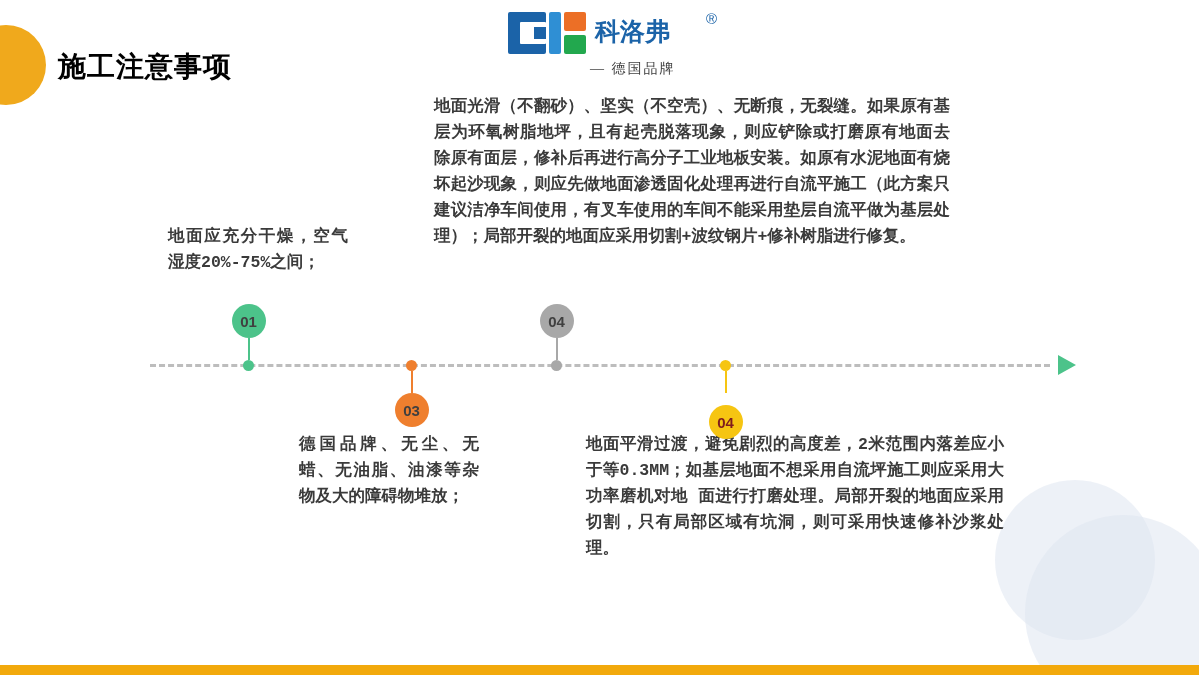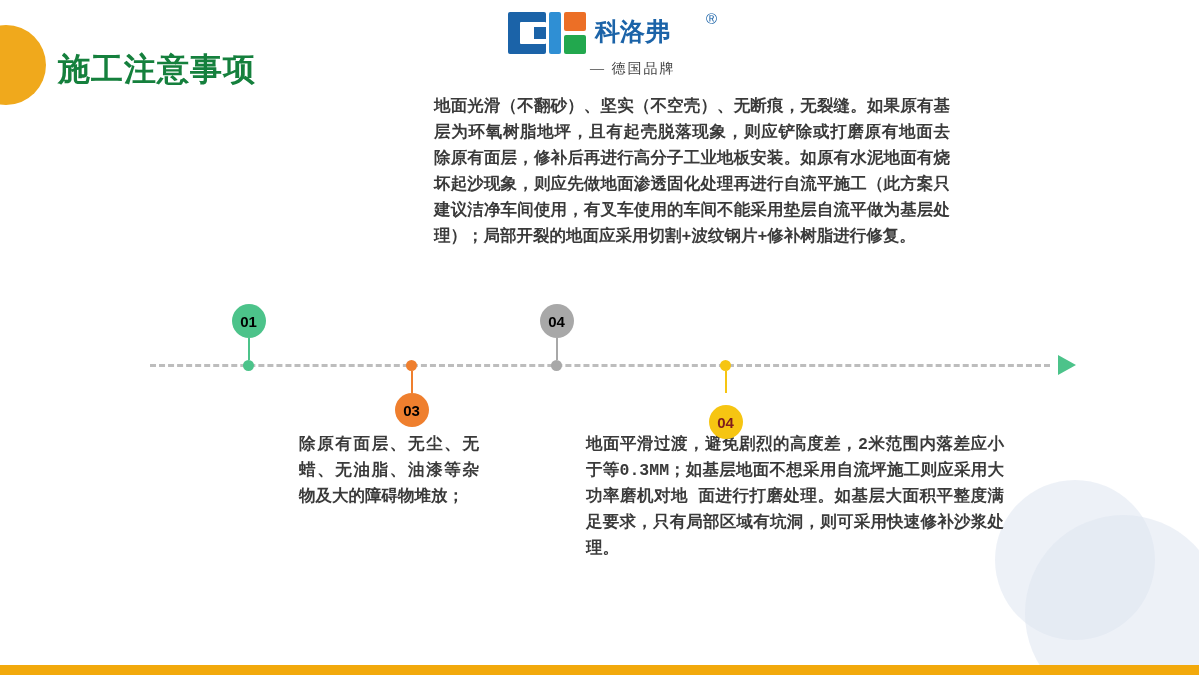--- a/index.html
+++ b/index.html
@@ -50,23 +50,23 @@
     width: 80px;
     height: 80px;
     border-radius: 50%;
     background: #f0a91c;
   }
   .page-title {
     position: absolute;
     left: 58px;
     top: 48px;
     font-family: "Liberation Sans", "DejaVu Sans", sans-serif;
-    font-size: 32px;
+    font-size: 28px;
     font-weight: bold;
-    color: #15803d;
+    color: #000000;
     letter-spacing: 1px;
     white-space: nowrap;
   }
 
   
   .logo {
     position: absolute;
     left: 508px;
     top: 8px;
     width: 220px;
@@ -234,21 +234,21 @@
   }
   .node-badge {
     position: absolute;
     width: 34px;
     height: 34px;
     border-radius: 50%;
     left: -11.5px;
     font-family: "Liberation Sans", "DejaVu Sans", sans-serif;
     font-size: 15px;
     font-weight: bold;
-    color: #000000;
+    color: #404040;
     display: flex;
     align-items: center;
     justify-content: center;
     letter-spacing: 0px;
   }
 
   
   .node-01 { left: 243px; top: 360px; }
   .node-01 .node-dot   { background: #4cc38a; }
   .node-01 .node-stem  { background: #4cc38a; height: 22px; top: -22px; }
@@ -303,22 +303,23 @@
         <div class="mark-sq-top"></div>
         <div class="mark-sq-bot"></div>
       </div>
       <div class="logo-name">科洛弗</div>
     </div>
     <div class="logo-reg">®</div>
     <div class="logo-sub">— 德国品牌</div>
   </div>
 
   <div class="body-text text-03">地面光滑（不翻砂）、坚实（不空壳）、无断痕，无裂缝。如果原有基层为环氧树脂地坪，且有起壳脱落现象，则应铲除或打磨原有地面去  除原有面层，修补后再进行高分子工业地板安装。如原有水泥地面有烧坏起沙现象，则应先做地面渗透固化处理再进行自流平施工（此方案只建议洁净车间使用，有叉车使用的车间不能采用垫层自流平做为基层处理）；局部开裂的地面应采用切割+波纹钢片+修补树脂进行修复。</div>
-  <div class="body-text text-02">除原有面层、无尘、无蜡、无油脂、油漆等杂物及大的障碍物堆放；</div>
-  <div class="body-text text-04">地面平滑过渡，避免剧烈的高度差，2米范围内落差应小于等0.3MM；如基层地面不想采用自流坪施工则应采用大功率磨机对地  面进行打磨处理。如基层大面积平整度满足要求，只有局部区域有坑洞，则可采用快速修补沙浆处理。</div>
+  <div class="body-text text-01">地面应充分干燥，空气湿度20%-75%之间；</div>
+  <div class="body-text text-02">德国品牌、无尘、无蜡、无油脂、油漆等杂物及大的障碍物堆放；</div>
+  <div class="body-text text-04">地面平滑过渡，避免剧烈的高度差，2米范围内落差应小于等0.3MM；如基层地面不想采用自流坪施工则应采用大功率磨机对地  面进行打磨处理。局部开裂的地面应采用切割，只有局部区域有坑洞，则可采用快速修补沙浆处理。</div>
 
   <div class="timeline-line"></div>
   <div class="timeline-arrow"></div>
 
   <div class="node node-01">
     <div class="node-dot"></div>
     <div class="node-stem"></div>
     <div class="node-badge">01</div>
   </div>
 

